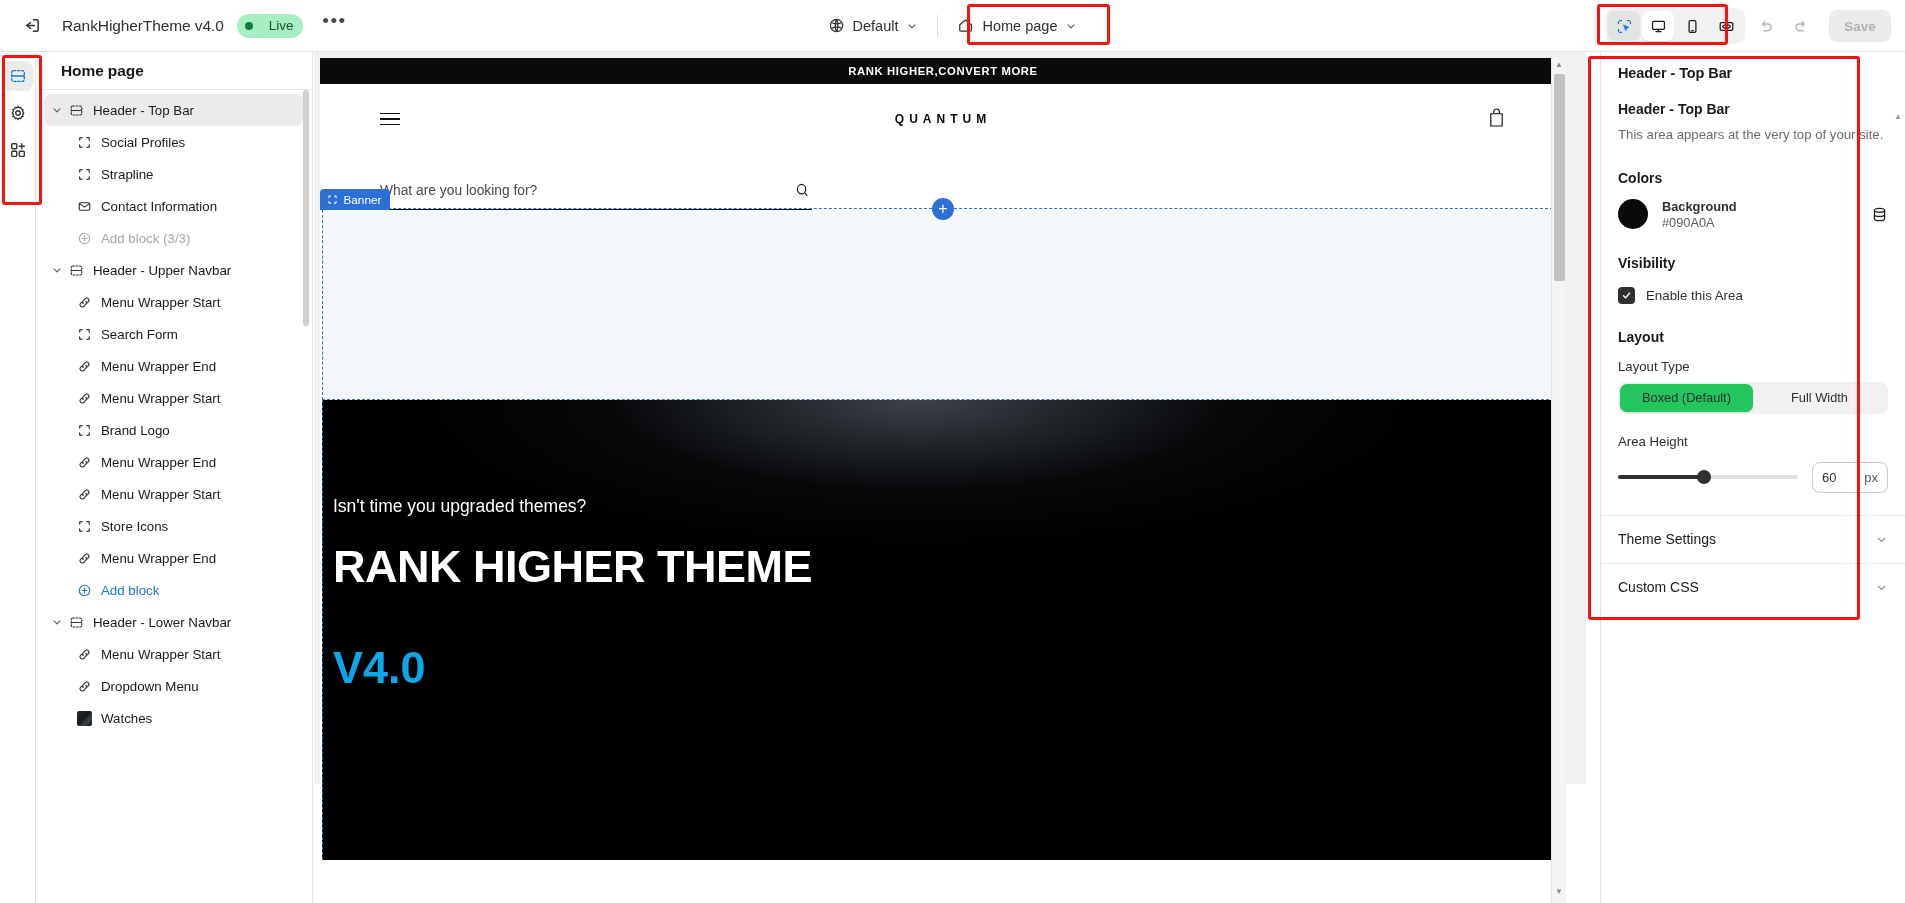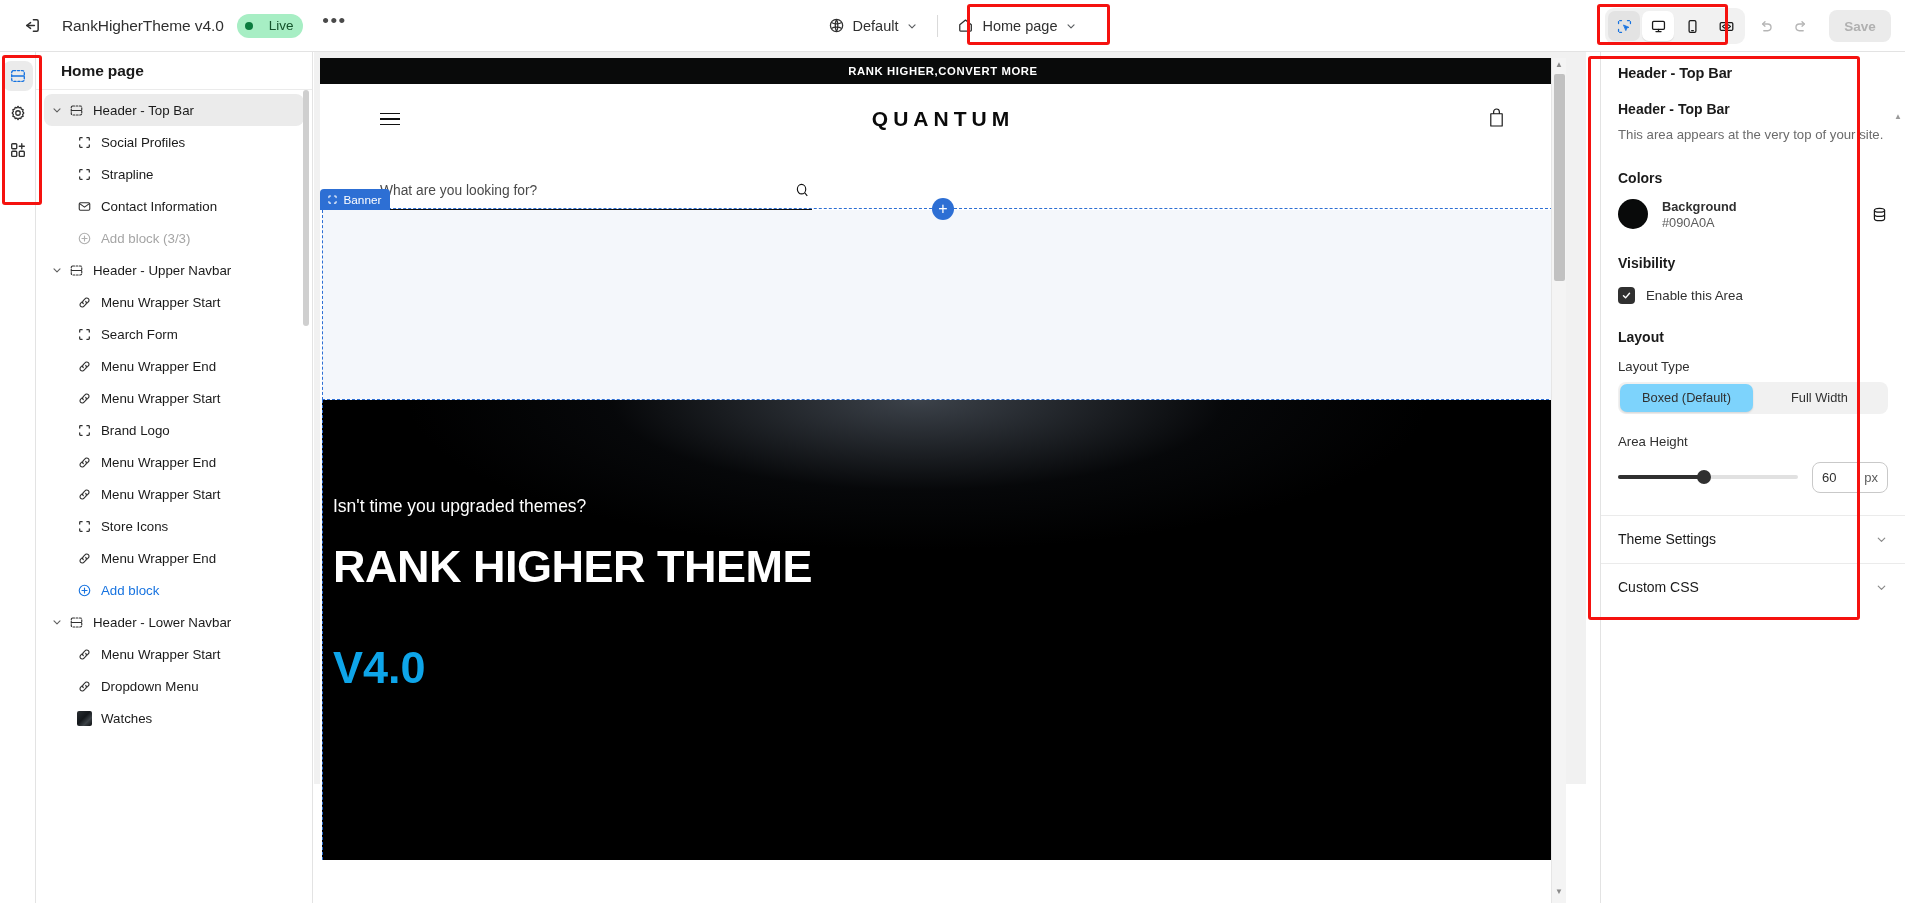--- a/index.html
+++ b/index.html
@@ -152,21 +152,21 @@
     font-family: "Liberation Sans Narrow", "Liberation Sans", sans-serif;
   }
   .store-nav {
     height: 70px; background: #fff; display: flex; align-items: center;
     padding: 0 60px; position: relative;
   }
   .burger { display: flex; flex-direction: column; gap: 4px; cursor: pointer; }
   .burger span { display: block; width: 20px; height: 1.6px; background: #111; }
   .brand {
     position: absolute; left: 50%; transform: translateX(-50%);
-    font-size: 21px; font-weight: 700; letter-spacing: 5px; color: #0a0a0a;
+    font-size: 12px; font-weight: 700; letter-spacing: 5px; color: #0a0a0a;
     font-family: "Liberation Sans Narrow", "Liberation Sans", sans-serif;
   }
   .bag { margin-left: auto; cursor: pointer; color: #111; }
   .store-search {
     height: 56px; display: flex; align-items: flex-end; padding: 0 60px;
   }
   .searchline {
     width: 432px; display: flex; align-items: center;
     border-bottom: 1.4px solid #111; padding-bottom: 9px;
   }
@@ -265,21 +265,21 @@
   .chklabel { font-size: 13.3px; color: #303030; }
   .fieldlabel { font-size: 13.2px; color: #303030; margin-top: 14px; }
   .seg {
     display: flex; margin-top: 8px; background: #f1f1f1;
     border-radius: 8px; padding: 2px; height: 32px;
   }
   .seg > div {
     flex: 1; display: flex; align-items: center; justify-content: center;
     font-size: 12.8px; color: #303030; border-radius: 7px; cursor: pointer;
   }
-  .seg > div.on { background: #7dd3fc; box-shadow: 0 1px 2px rgba(0,0,0,.12); }
+  .seg > div.on { background: #22c55e; box-shadow: 0 1px 2px rgba(0,0,0,.12); }
   .sliderrow { display: flex; align-items: center; gap: 14px; margin-top: 13px; }
   .track {
     position: relative; flex: 1; height: 4px; background: #e1e1e1; border-radius: 2px;
   }
   .track .fill {
     position: absolute; left: 0; top: 0; height: 4px;
     background: #303030; border-radius: 2px; width: 48%;
   }
   .track .knob {
     position: absolute; left: 48%; top: 50%;

